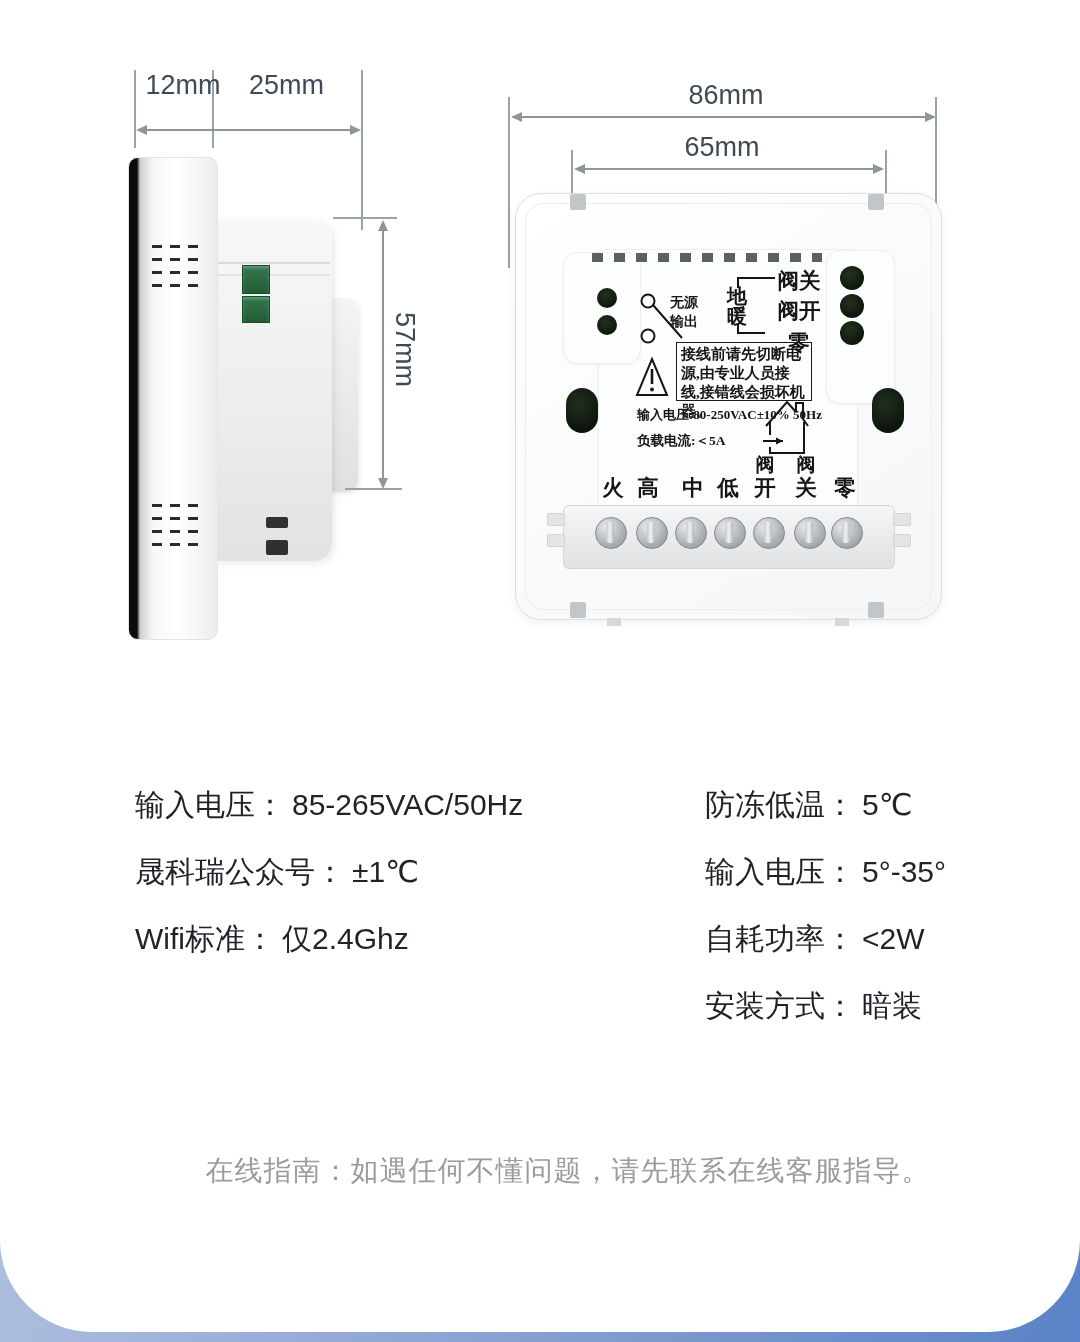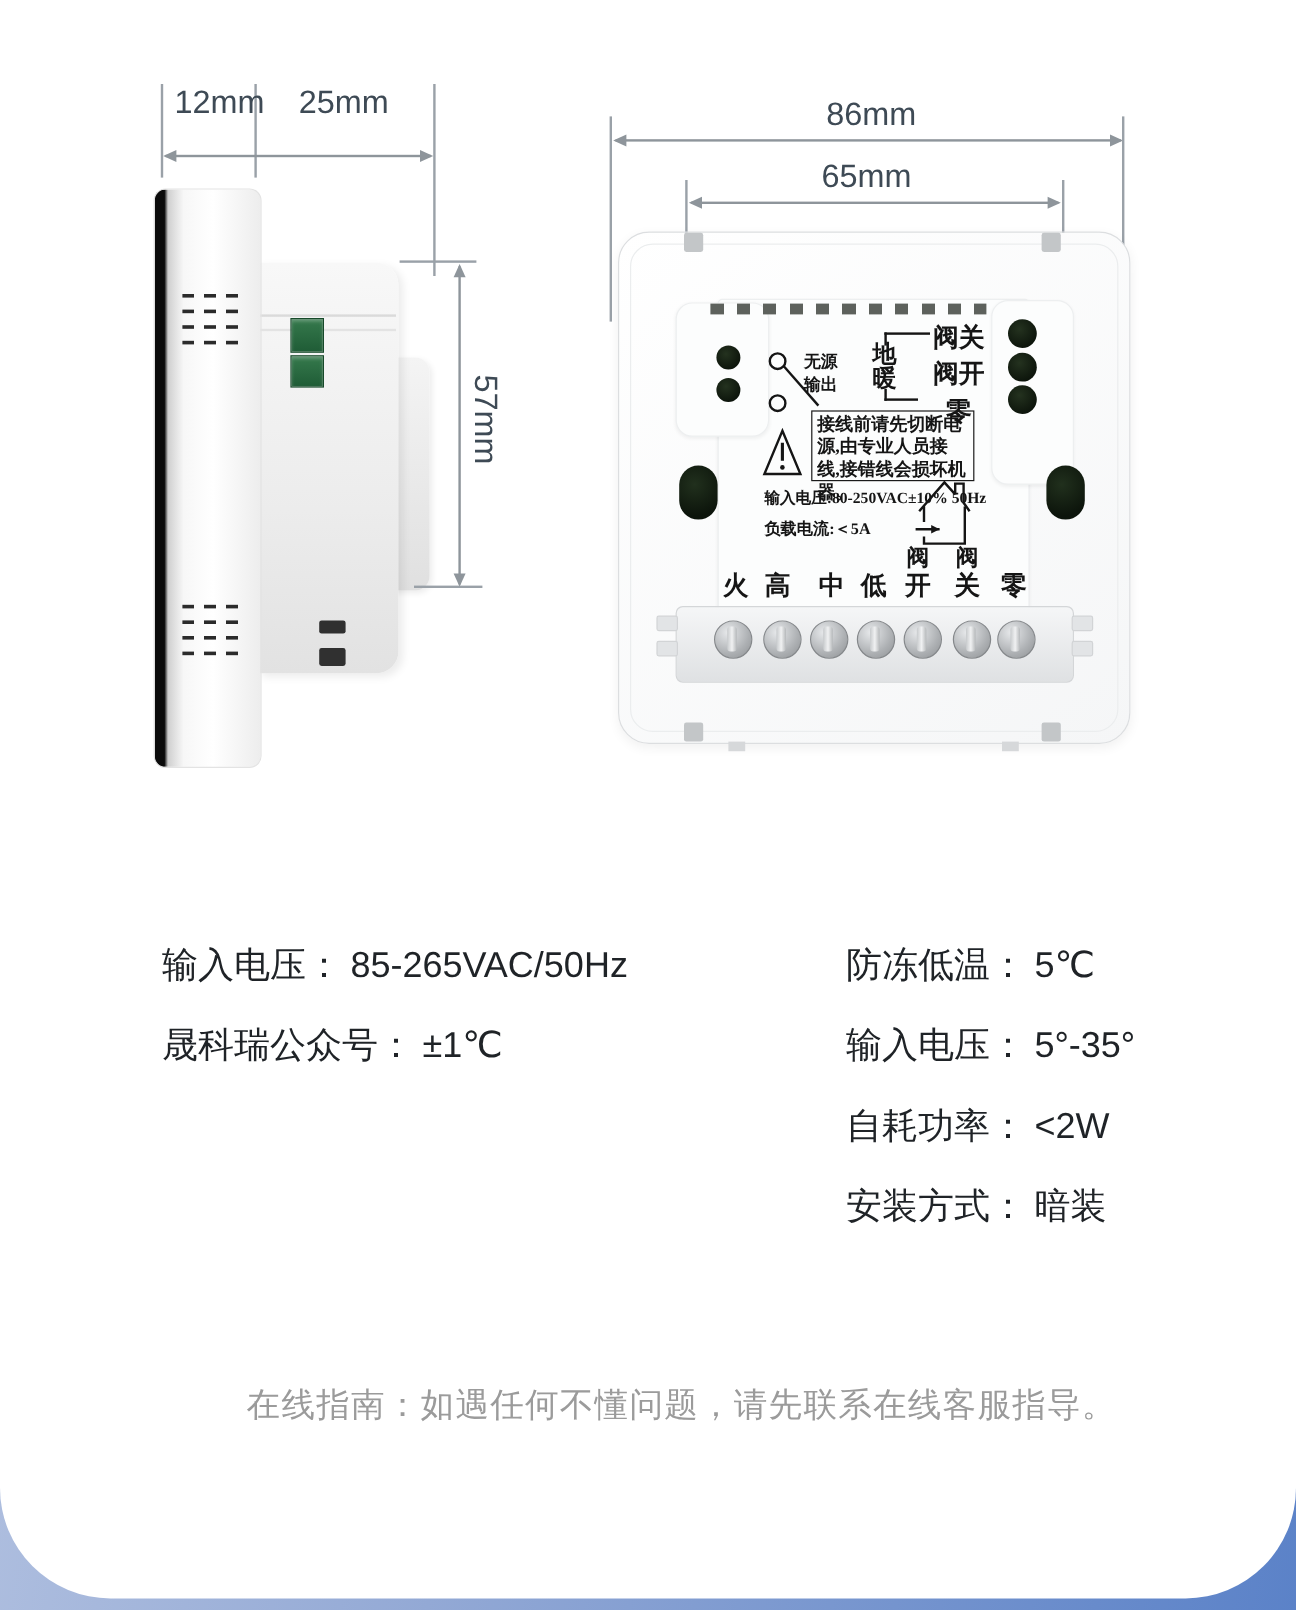--- a/index.html
+++ b/index.html
@@ -210,20 +210,23 @@
     </div>
   </div>
 
   <div class="spec-col" style="left:135px;top:788px;">
     <div class="spec-row">
       <span>输入电压：</span><span class="spec-value">85-265VAC/50Hz</span>
     </div>
     <div class="spec-row">
       <span>晟科瑞公众号：</span><span class="spec-value">±1℃</span>
     </div>
+    <div class="spec-row">
+      <span>Wifi标准：</span><span class="spec-value">仅2.4Ghz</span>
+    </div>
   </div>
 
   <div class="spec-col" style="left:705px;top:788px;">
     <div class="spec-row">
       <span>防冻低温：</span><span class="spec-value">5℃</span>
     </div>
     <div class="spec-row">
       <span>输入电压：</span><span class="spec-value">5°-35°</span>
     </div>
     <div class="spec-row">

